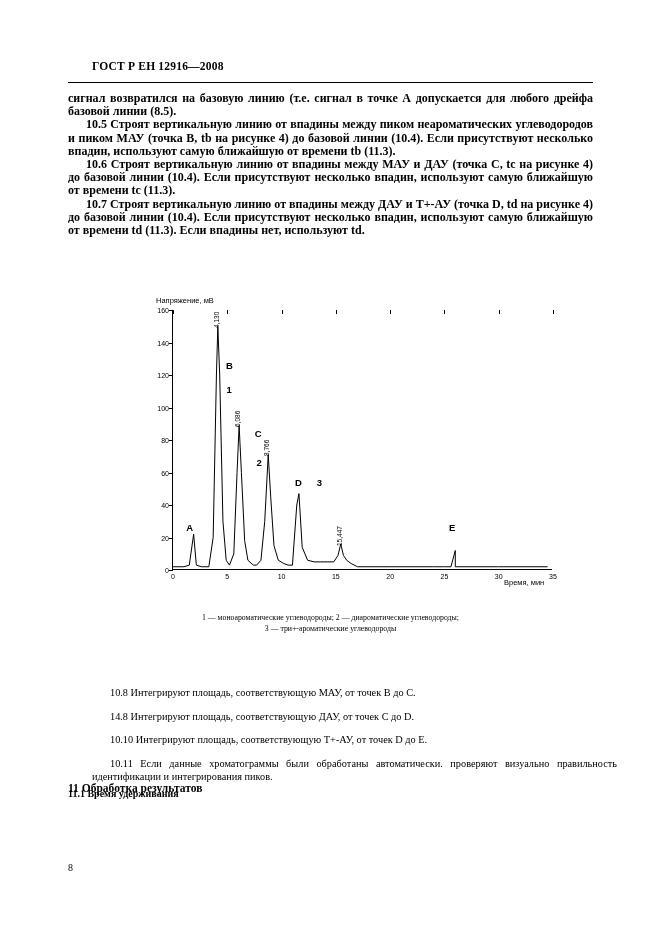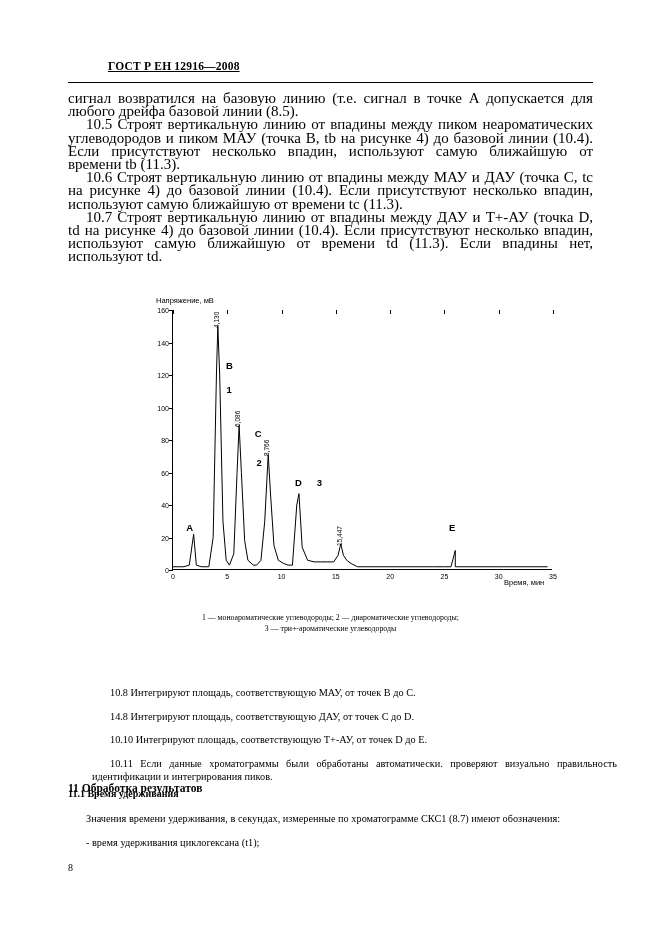--- a/index.html
+++ b/index.html
@@ -16,44 +16,44 @@
     overflow: hidden;
   }
   .page {
     position: absolute;
     left: 0; top: 0;
     width: 661px;
     height: 936px;
   }
   .header {
     position: absolute;
-    left: 108px;
+    left: 92px;
     top: 60px;
     font-family: "Liberation Serif", serif;
     font-size: 11.5px;
     font-weight: bold;
     letter-spacing: 0.2px;
-    text-decoration: underline;
   }
   .rule {
     position: absolute;
     left: 68px;
     top: 82px;
     width: 525px;
     height: 1px;
     background: #000;
   }
   .body-text {
     position: absolute;
     left: 68px;
     top: 92px;
     width: 525px;
-    font-size: 15px;
+    font-size: 12px;
     line-height: 13.2px;
     text-align: justify;
+    font-weight: bold;
   }
   .body-text p {
     margin: 0 0 0 0;
   }
   .ind {
     text-indent: 18px;
   }
   .figure-wrap {
     position: absolute;
     left: 68px;
@@ -285,20 +285,16 @@
   <div class="after-fig">
     <p class="ind">10.8  Интегрируют площадь, соответствующую МАУ, от точек В до С.</p>
     <p class="ind">14.8  Интегрируют площадь, соответствующую ДАУ, от точек С до D.</p>
     <p class="ind">10.10  Интегрируют площадь, соответствующую Т+-АУ, от точек D до Е.</p>
     <p class="ind">10.11  Если данные хроматограммы были обработаны автоматически. проверяют визуально правильность идентификации и интегрирования пиков.</p>
   </div>
 
   <div class="section-head">11  Обработка результатов</div>
   <div class="subsection-head">11.1  Время удерживания</div>
 
-  <div class="tail-text">
-    <p class="ind">Значения времени удерживания, в секундах, измеренные по хроматограмме  СКС1  (8.7)  имеют обозначения:</p>
-    <p class="ind">- время удерживания циклогексана (t1);</p>
-  </div>
 
   <div class="page-num">8</div>
 
 </div>
 
 </body></html>

